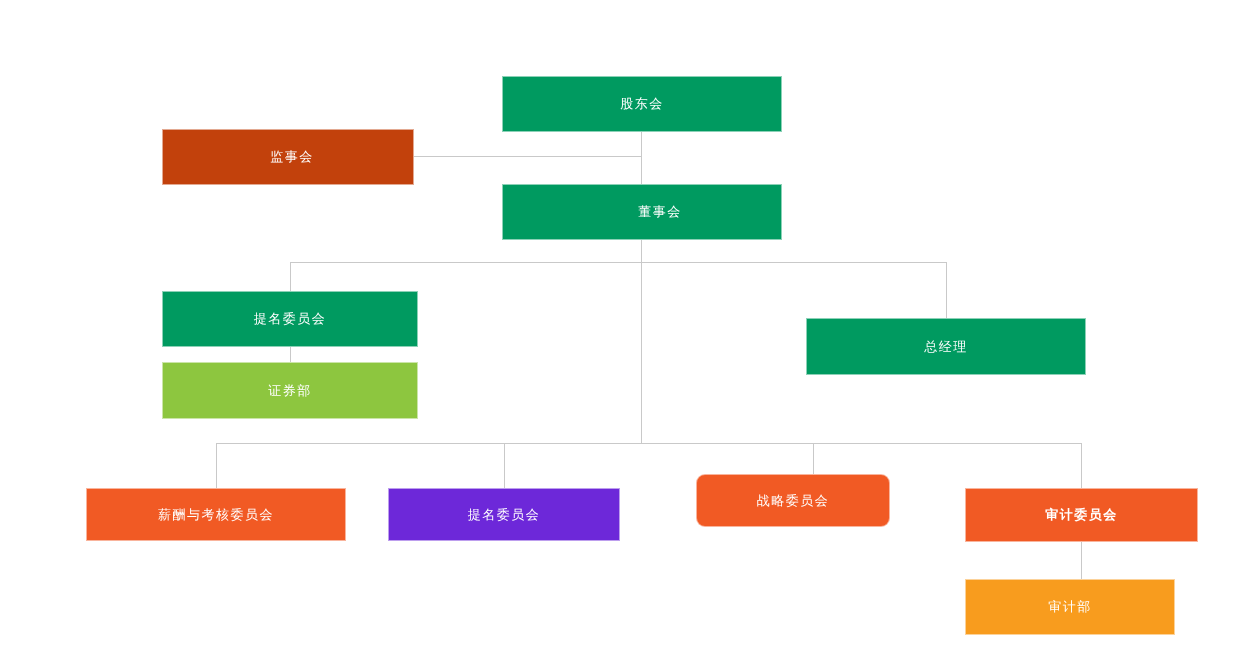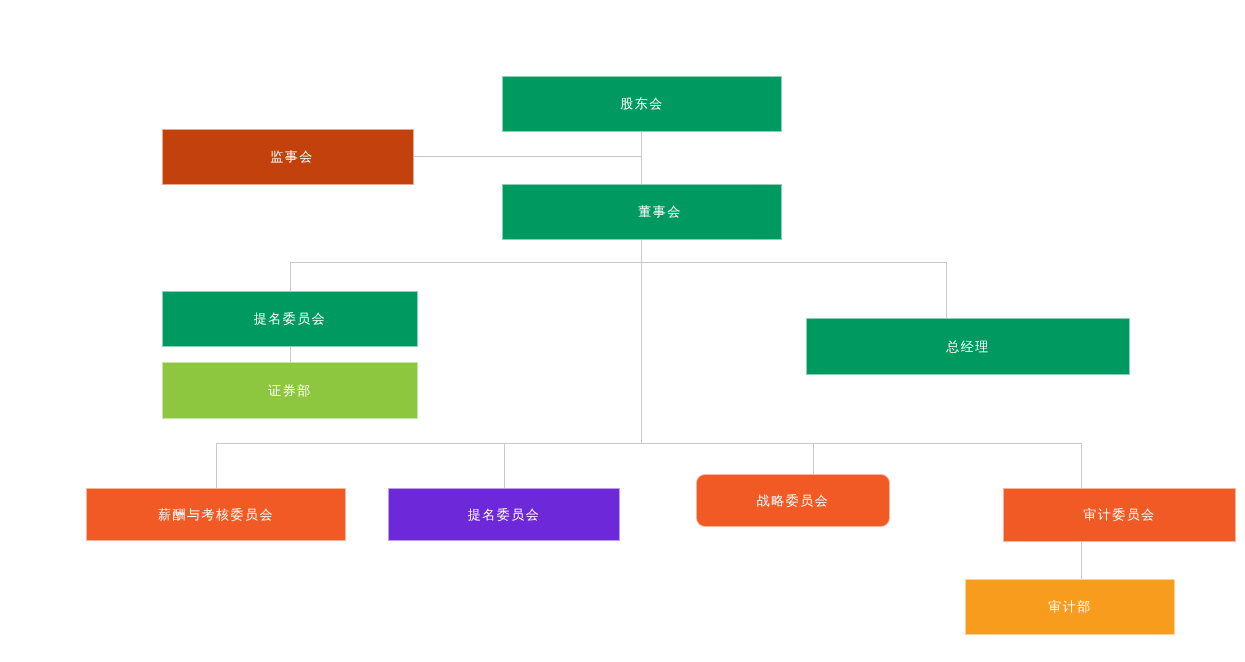--- a/index.html
+++ b/index.html
@@ -35,25 +35,25 @@
     background: #c9c9c9;
     z-index: 1;
   }
 
   
   #n0  { left: 502px; top:  76px; width: 280px; height: 56px; }
   #n1  { left: 162px; top: 129px; width: 252px; height: 56px; }
   #n2  { left: 502px; top: 184px; width: 280px; height: 56px; padding-left: 36px; }
   #n3  { left: 162px; top: 291px; width: 256px; height: 56px; }
   #n4  { left: 162px; top: 362px; width: 256px; height: 57px; }
-  #n5  { left: 806px; top: 318px; width: 324px; height: 57px; }
+  #n5  { left: 806px; top: 318px; width: 280px; height: 57px; }
   #n6  { left:  86px; top: 488px; width: 260px; height: 53px; }
   #n7  { left: 388px; top: 488px; width: 232px; height: 53px; }
   #n8  { left: 696px; top: 474px; width: 194px; height: 53px; border-radius: 9px; }
-  #n9  { left: 1003px; top: 488px; width: 233px; height: 54px; }
+  #n9  { left: 965px; top: 488px; width: 233px; height: 54px; font-weight: bold; }
   #n10 { left: 965px; top: 579px; width: 210px; height: 56px; }
 
   
   #l1  { left: 641px; top: 132px; width:   1px; height:  52px; }
   #l2  { left: 414px; top: 156px; width: 227px; height:   1px; }
   #l3  { left: 641px; top: 240px; width:   1px; height: 203px; }
   #l4  { left: 290px; top: 262px; width: 656px; height:   1px; }
   #l5  { left: 290px; top: 262px; width:   1px; height:  29px; }
   #l6  { left: 946px; top: 262px; width:   1px; height:  56px; }
   #l7  { left: 290px; top: 347px; width:   1px; height:  15px; }

